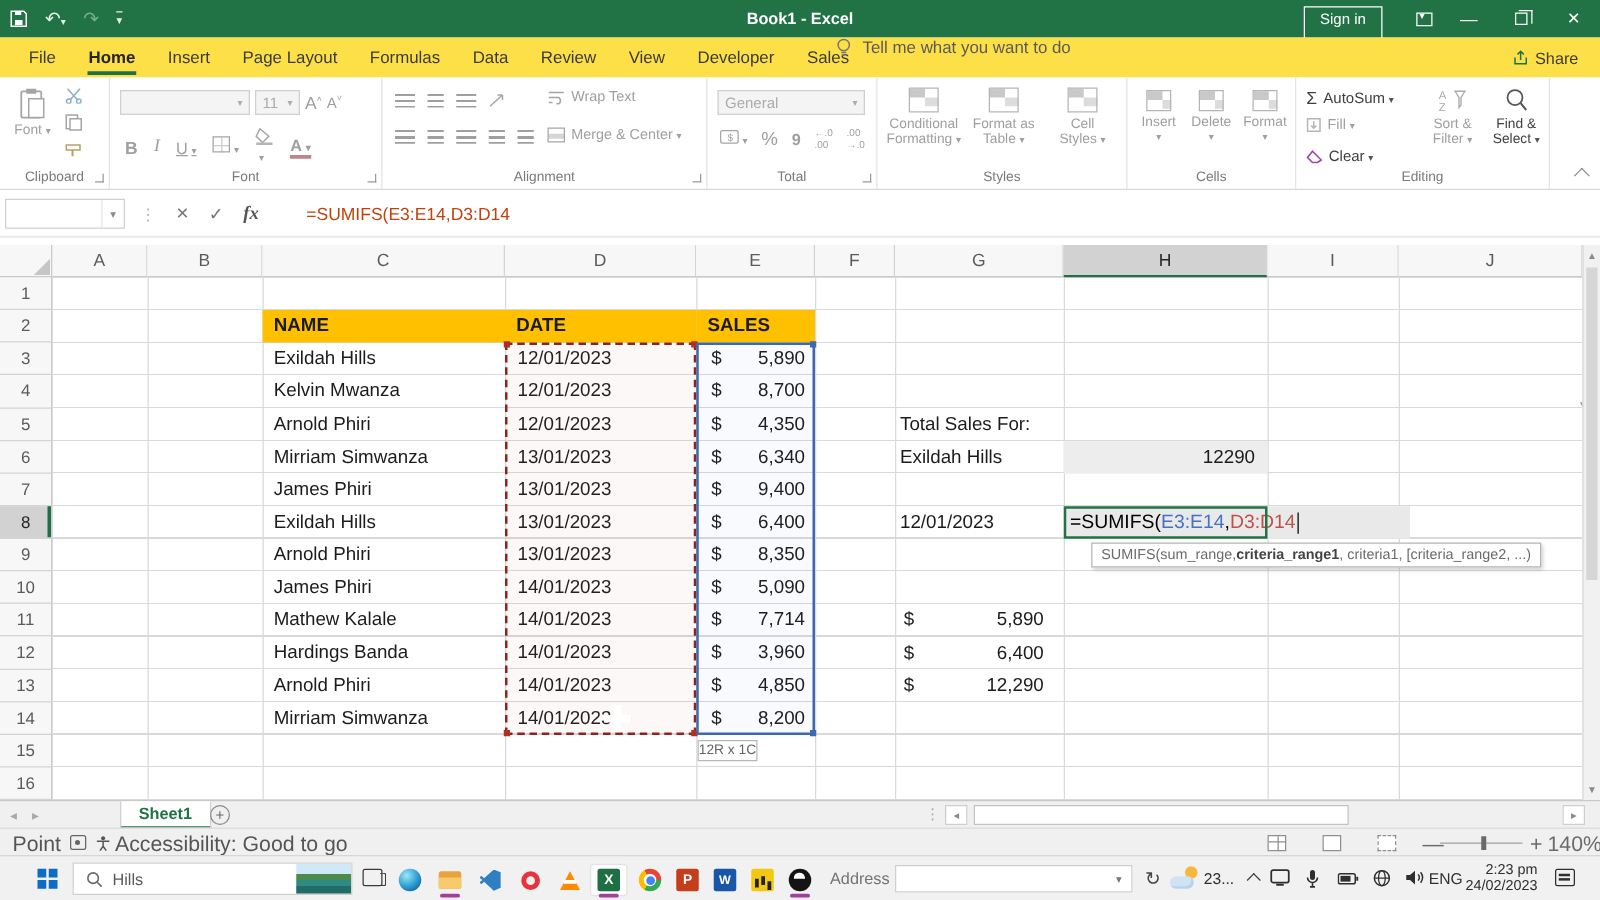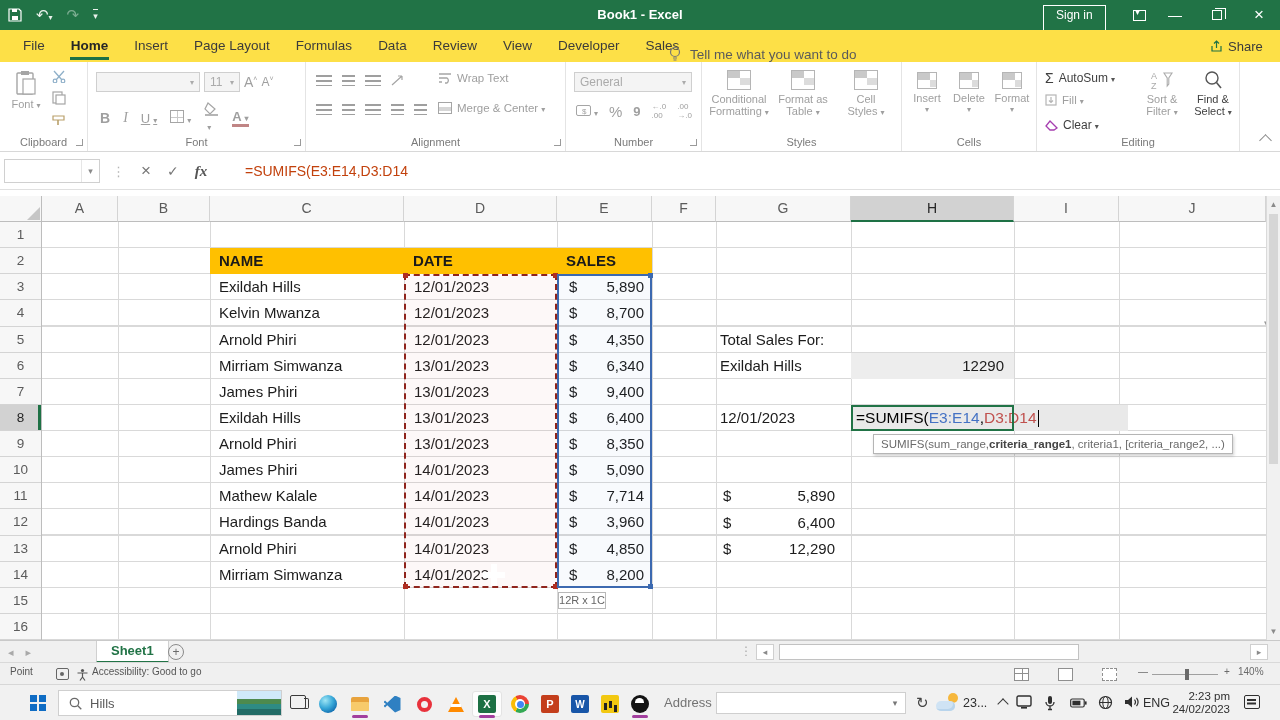--- a/index.html
+++ b/index.html
@@ -20,21 +20,21 @@
 .restore-ic:before{content:"";position:absolute;left:2px;top:-3px;width:10px;height:10px;border:1px solid #fff;border-left:none;border-bottom:none}
 .ribopt-ic{width:13px;height:11px;border:1px solid #fff;position:relative}
 .ribopt-ic:before{content:"▾";position:absolute;left:2px;top:-3px;font-size:8px}
 
 
 .tabrow{left:0;top:30px;width:1280px;height:32px;background:#fde047}
 .rtabs{left:10px;top:0;height:32px;display:flex}
 .rtab{padding:0 13px;line-height:32px;font-size:13.5px;color:#3b3b3b;position:relative}
 .rtab.active{font-weight:bold;color:#262626}
 .rtab.active:after{content:"";position:absolute;left:12px;right:12px;bottom:2px;height:3px;background:#1e7145}
-.tellme{left:668px;top:0;height:32px;display:flex;align-items:flex-end;gap:8px;color:#5a5a5a;font-size:13.5px}
+.tellme{left:668px;top:0;height:32px;display:flex;align-items:flex-start;gap:8px;color:#5a5a5a;font-size:13.5px}
 .share{left:1210px;top:0;height:32px;display:flex;align-items:center;gap:5px;color:#3b3b3b;font-size:13px}
 
 
 .ribbon{left:0;top:62px;width:1280px;height:90px;background:#fff;border-bottom:1px solid #d8d8d8;display:flex}
 .rgroup{position:relative;height:100%;border-right:1px solid #e4e4e4;flex:none}
 .glabel{position:absolute;left:0;right:0;bottom:3px;text-align:center;font-size:11px;color:#7a7a7a}
 .launcher{position:absolute;right:4px;bottom:5px;width:7px;height:7px;border-right:1px solid #9a9a9a;border-bottom:1px solid #9a9a9a}
 .gi{color:#9f9f9f}
 .lbl{font-size:11.5px;color:#9f9f9f}
 .dk{color:#3f3f3f}
@@ -100,21 +100,21 @@
   border-bottom:2px solid #217346;color:#217346;font-weight:bold;font-size:13px;line-height:20px}
 .addsheet{left:168px;top:3px;width:16px;height:16px;border:1px solid #8a8a8a;border-radius:50%;color:#6a6a6a;
   font-size:12px;line-height:14px;text-align:center}
 .hsep{left:740px;top:3px;color:#aaa;font-size:12px}
 .hsb-l{left:756px;top:3px;width:18px;height:16px;background:#fff;border:1px solid #cfcfcf;color:#8a8a8a;font-size:9px;text-align:center;line-height:14px}
 .hsb-t{left:776px;top:3px;width:472px;height:16px;background:#f0f0f0}
 .hsb-th{left:779px;top:3px;width:300px;height:16px;background:#fff;border:1px solid #c2c2c2}
 .hsb-r{left:1250px;top:3px;width:18px;height:16px;background:#fff;border:1px solid #cfcfcf;color:#8a8a8a;font-size:9px;text-align:center;line-height:14px}
 
 
-.statusbar{left:0;top:662px;width:1280px;height:22px;background:#f0f0f0;border-top:1px solid #d9d9d9;font-size:10px;color:#555}
+.statusbar{left:0;top:662px;width:1280px;height:22px;background:#f0f0f0;border-top:1px solid #d9d9d9;font-size:17px;color:#555}
 .st-mode{left:10px;top:3px}
 .st-macro{left:56px;top:5px;width:13px;height:12px;border:1px solid #666;border-radius:2px}
 .st-macro:before{content:"";position:absolute;left:3px;top:3px;width:4px;height:4px;background:#666;border-radius:50%}
 .st-acc{left:92px;top:3px}
 .viewic{top:5px;width:15px;height:13px;border:1px solid #8f8f8f;background:#fff}
 .viewic.grid{background:linear-gradient(#8f8f8f,#8f8f8f) 0 4px/15px 1px no-repeat,linear-gradient(#8f8f8f,#8f8f8f) 7px 0/1px 13px no-repeat,#fff}
 .zl{top:3px;color:#6a6a6a}
 .ztrack{left:1152px;top:11px;width:66px;height:1px;background:#a0a0a0}
 .zthumb{left:1185px;top:6px;width:4px;height:11px;background:#6a6a6a}
 
@@ -329,21 +329,21 @@
         <span style="flex:1"></span>
         <span style="font-size:8px">▾</span>
     </div>
     <div class="abs flex" style="left:10px;top:40px;gap:11px">
       <span class="dd"><span style="display:inline-block;width:15px;height:11px;border:1px solid #a5a5a5;border-radius:2px;position:relative"><i style="position:absolute;left:5px;top:1px;font-style:normal;font-size:8px;color:#a5a5a5">$</i></span></span>
       <span class="gi" style="font-size:15px">%</span>
       <b class="gi" style="font-size:13px">9</b>
       <span class="gi" style="font-size:8px">←.0<br>.00</span>
       <span class="gi" style="font-size:8px">.00<br>→.0</span>
     </div>
-    <div class="glabel">Number</div>
+    <div class="glabel">Total</div>
     <div class="launcher"></div>
   </div>
 
   <div class="rgroup" style="width:200px">
     <div class="bigbtn" style="left:6px;top:8px;width:62px">
       <div class="gridic"></div>
       <div class="bl">Conditional</div>
         <div class="bl dd">Formatting</div>
     </div>
     <div class="bigbtn" style="left:70px;top:8px;width:62px">

